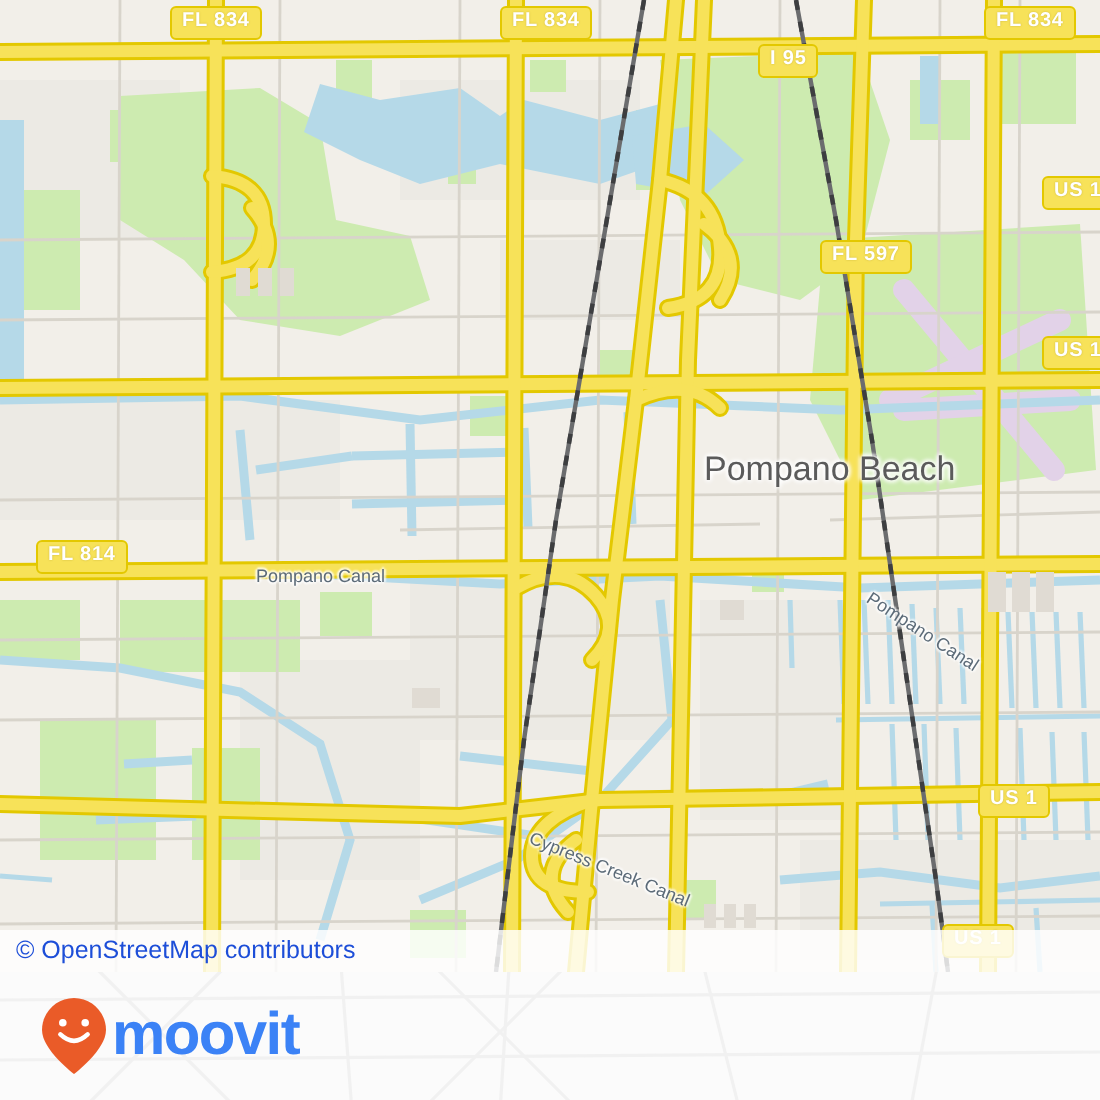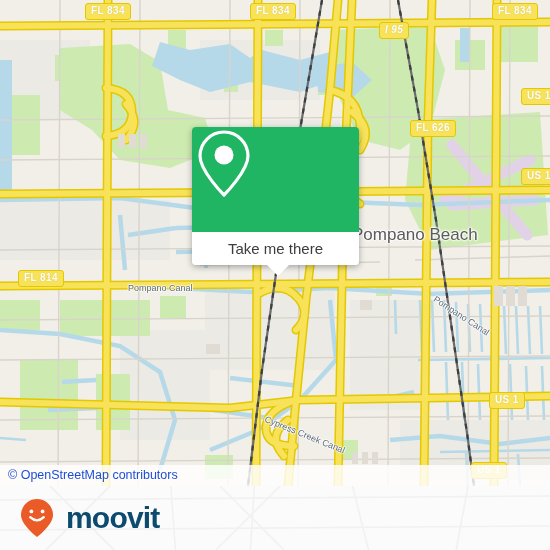--- a/index.html
+++ b/index.html
@@ -104,23 +104,23 @@
   #address {
     position: relative;
     font-size: 16.5px;
     color: #232323;
     z-index: 2;
   }
   #logo { position: relative; display: flex; align-items: center; z-index: 2; }
   #logo-word {
     font-size: 30px;
     font-weight: bold;
-    color: #0c4a6e;
+    color: #3b82f6;
     letter-spacing: -.8px;
-    margin-left: 12px;
+    margin-left: 2px;
   }
 </style>
 </head>
 <body>
 
 <div id="app">
 
   <div id="map">
 
     <svg width="550" height="486" viewBox="0 0 550 486">
@@ -322,40 +322,28 @@
 
     <div class="place-label" style="left:352px; top:225px;">Pompano Beach</div>
 
     <div class="water-label" style="left:128px; top:283px;">Pompano Canal</div>
     <div class="water-label" style="left:437px; top:294px; transform:rotate(33deg); transform-origin:left top;">Pompano Canal</div>
     <div class="water-label" style="left:267px; top:414px; transform:rotate(22deg); transform-origin:left top;">Cypress Creek Canal</div>
 
     <div class="shield" style="left:85px;  top:3px;">FL 834</div>
     <div class="shield" style="left:250px; top:3px;">FL 834</div>
     <div class="shield" style="left:492px; top:3px;">FL 834</div>
-    <div class="shield" style="left:379px; top:22px;font-style:italic;">I 95</div>
-    <div class="shield" style="left:410px; top:120px;">FL 626</div>
+    <div class="shield" style="left:379px; top:22px;">I 95</div>
+    <div class="shield" style="left:410px; top:120px;">FL 597</div>
     <div class="shield" style="left:521px; top:88px;">US 1</div>
     <div class="shield" style="left:521px; top:168px;">US 1</div>
     <div class="shield" style="left:18px;  top:270px;">FL 814</div>
     <div class="shield" style="left:489px; top:392px;">US 1</div>
     <div class="shield" style="left:471px; top:462px;">US 1</div>
 
-    <div id="popup">
-      <div id="popup-green">
-        <svg width="64" height="74" viewBox="0 0 64 74">
-          <path d="M32 5 C18.7 5 8 15.7 8 29 C8 44 32 68 32 68 C32 68 56 44 56 29 C56 15.7 45.3 5 32 5 Z" fill="none" stroke="#ffffff" stroke-width="3.2" stroke-linejoin="round"></path>
-          <circle cx="32" cy="28" r="9.5" fill="#ffffff"></circle>
-        </svg>
-      </div>
-      <div id="popup-cta">
-        <span>Take me there</span>
-      </div>
-      <div id="popup-tail"></div>
-    </div>
 
     <div id="attribution">
       <span>© OpenStreetMap contributors</span>
     </div>
   </div>
 
   <div id="footer">
     <svg id="footer-bg" width="550" height="64" viewBox="0 0 550 64">
       <rect x="0" y="0" width="550" height="64" fill="#fbfbfb"></rect>
       <g stroke="#f1f1f1" stroke-width="1.6" fill="none">

